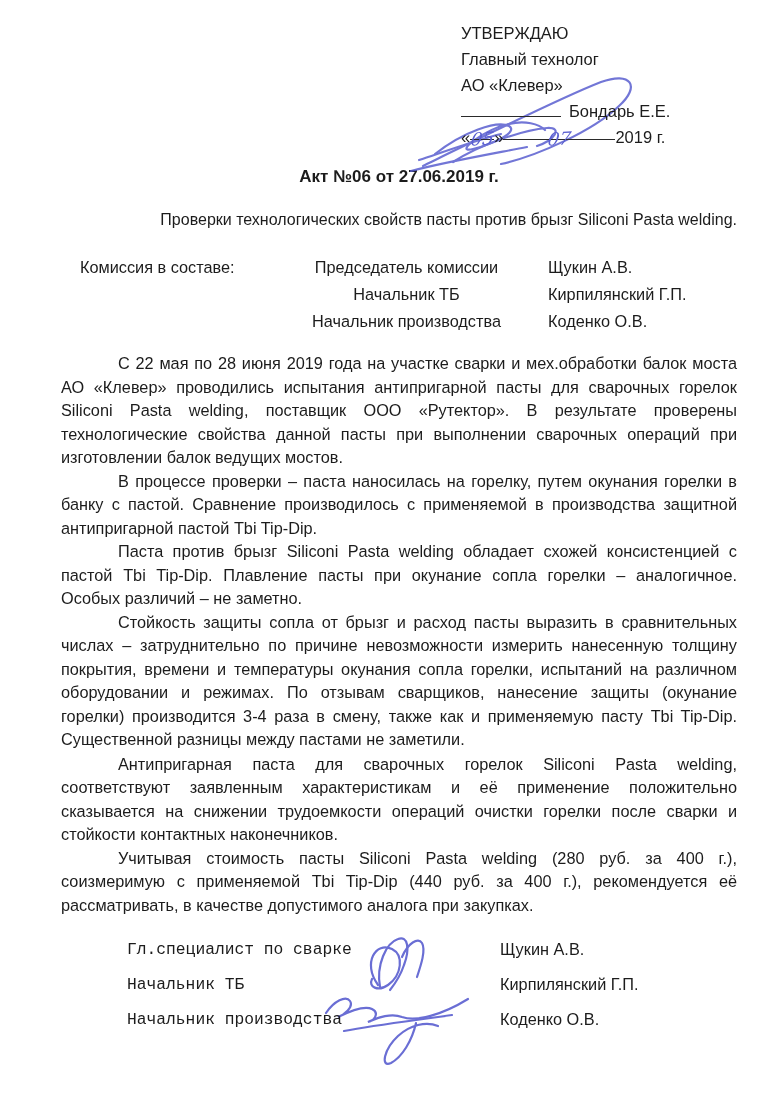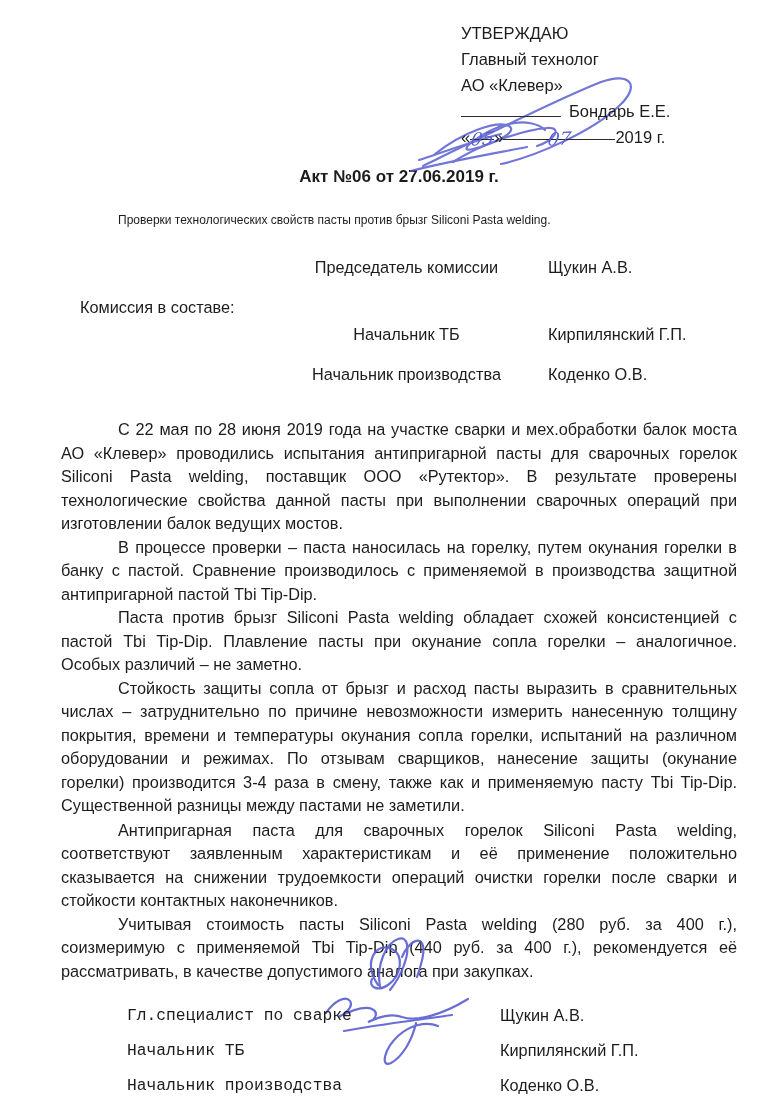--- a/index.html
+++ b/index.html
@@ -51,33 +51,34 @@
   .doc-title{
     margin-top:16px;
     text-align:center;
     font-weight:bold;
     font-size:17px;
     line-height:22px;
   }
   .subtitle{
     margin-top:21px;
     text-indent:57px;
-    font-size:12px;
+    font-size:16px;
     line-height:22px;
     white-space:nowrap;
+    text-align:right;
   }
   
   .commission{
     margin-top:23px;
     margin-left:19px;
     font-size:16.3px;
     line-height:27px;
   }
   .commission .crow{display:flex;}
-  .commission .c-label{width:185px;flex:0 0 185px;margin-top:40px;}
+  .commission .c-label{width:185px;flex:0 0 185px;}
   .commission .c-role{width:283px;flex:0 0 283px;text-align:center;}
   .commission .c-name{flex:1;}
   
   .body-text{
     margin-top:17px;
     font-size:16.3px;
     line-height:23.5px;
     text-align:justify;
   }
   .body-text p{margin:0;text-indent:57px;}

